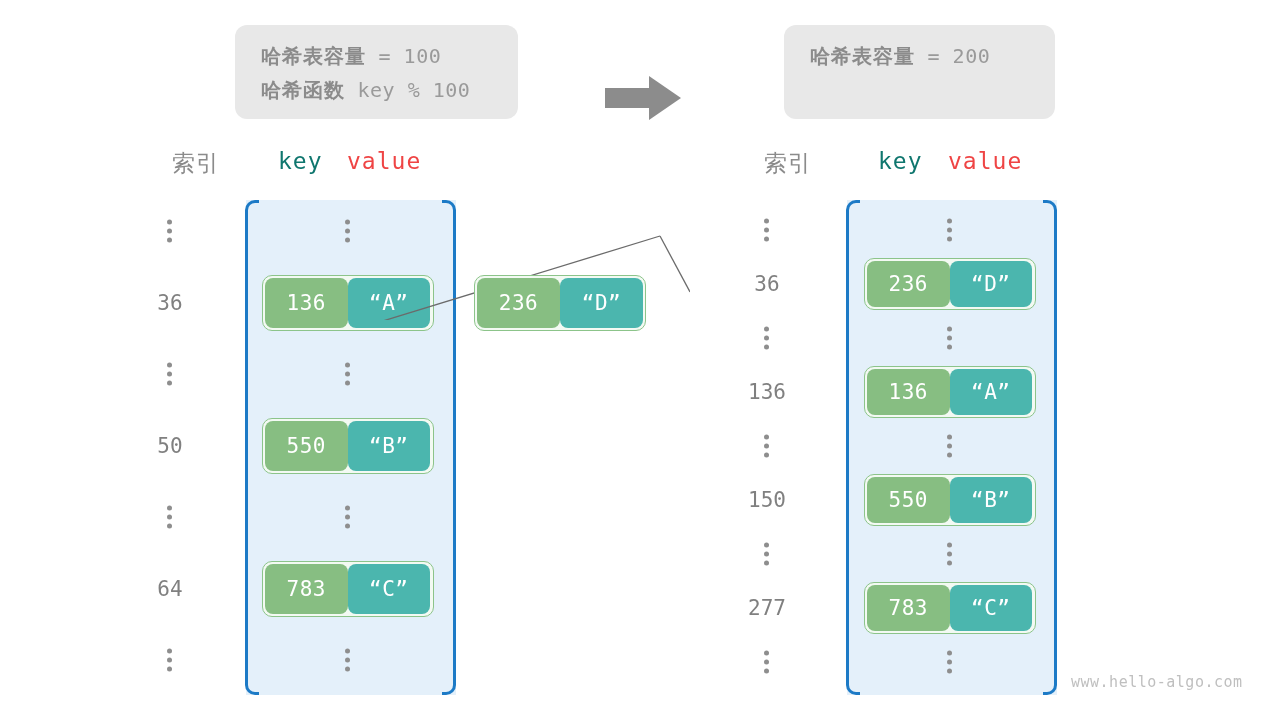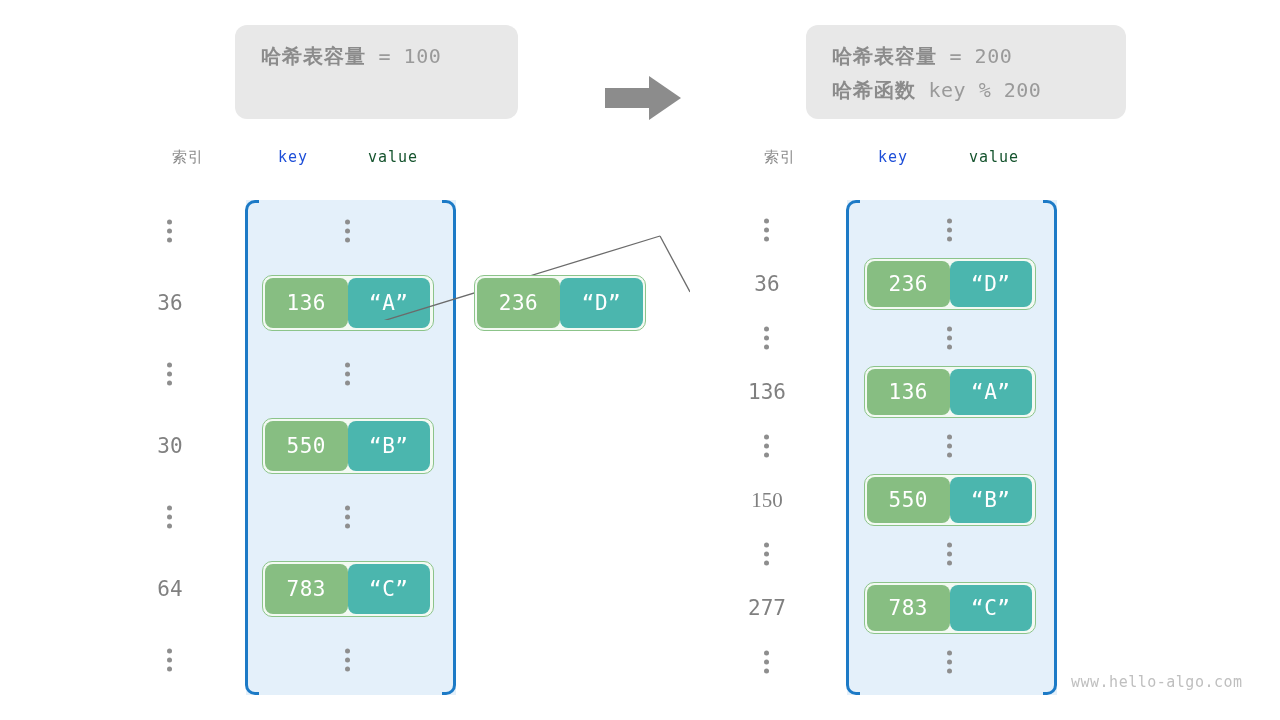--- a/index.html
+++ b/index.html
@@ -37,21 +37,21 @@
     white-space: pre;
     letter-spacing: 0.5px;
   }
   .info-line .cn {
     font-family: "DejaVu Sans", "Liberation Sans", sans-serif;
     font-weight: bold;
     color: #8b8b8b;
     letter-spacing: 1px;
   }
   #info-left  { left: 207px; top: 25px; width: 283px; height: 94px; margin-left: 28px; }
-  #info-right { left: 806px; top: 25px; width: 320px; height: 94px; }
+  #info-right { left: 784px; top: 25px; width: 271px; height: 94px; }
 
   
   #transform-label {
     position: absolute;
     left: 520px;
     top: 30px;
     width: 245px;
     text-align: center;
     font-size: 20px;
     font-weight: bold;
@@ -64,27 +64,27 @@
     left: 605px;
     top: 76px;
     width: 76px;
     height: 44px;
   }
 
   
   .col-header {
     position: absolute;
     font-family: "DejaVu Sans Mono", "Liberation Mono", monospace;
-    font-size: 15px;
+    font-size: 23px;
     white-space: pre;
     letter-spacing: 1px;
   }
   .hdr-index { color: #8b8b8b; font-family: "DejaVu Sans", "Liberation Sans", sans-serif; }
-  .hdr-key   { color: #1d4ed8; }
-  .hdr-value { color: #14532d; margin-left: 21px; }
+  .hdr-key   { color: #0f766e; }
+  .hdr-value { color: #ef4444; }
 
   
   .table-body {
     position: absolute;
     background: #e4f0fa;
     box-sizing: border-box;
   }
   .table-edge {
     position: absolute;
     width: 3px;
@@ -194,29 +194,29 @@
     white-space: pre;
   }
 </style>
 </head>
 <body>
 
 <div class="stage">
 
   <div class="info-box" id="info-left">
     <div class="info-line"><span class="cn">哈希表容量</span><span> = 100</span></div>
+    <div class="info-line"><span class="cn">哈希函数</span><span> key % 100</span></div>
   </div>
 
   <svg id="arrow-icon" viewBox="0 0 76 44">
     <polygon points="0,12 44,12 44,0 76,22 44,44 44,32 0,32" fill="#8c8c8c"></polygon>
   </svg>
 
   <div class="info-box" id="info-right">
     <div class="info-line"><span class="cn">哈希表容量</span><span> = 200</span></div>
-    <div class="info-line"><span class="cn">哈希函数</span><span> key % 200</span></div>
   </div>
 
   <div class="col-header hdr-index" style="left:172px; top:148px;">索引</div>
   <div class="col-header hdr-key" style="left:278px; top:148px;">key</div>
   <div class="col-header hdr-value" style="left:347px; top:148px;">value</div>
 
   <div class="col-header hdr-index" style="left:764px; top:148px;">索引</div>
   <div class="col-header hdr-key" style="left:878px; top:148px;">key</div>
   <div class="col-header hdr-value" style="left:948px; top:148px;">value</div>
 
@@ -255,21 +255,21 @@
       <div class="vdots" style="left: 170px; top: 374px;">
         <i></i>
         <i></i>
         <i></i>
       </div>
       <div class="vdots" style="left: 348px; top: 374px;">
         <i></i>
         <i></i>
         <i></i>
       </div>
-      <div class="index-label" style="left: 125px; top: 445.5px; width: 90px;">30</div>
+      <div class="index-label" style="left: 125px; top: 445.5px; width: 90px;">50</div>
       <div class="kv-pair" style="left: 262px; top: 445.5px; width: 172px; height: 56px;">
         <div class="kv-key" style="width: 82.5px;">550</div>
         <div class="kv-val" style="width: 82.5px;">“B”</div>
       </div>
       <div class="vdots" style="left: 170px; top: 517px;">
         <i></i>
         <i></i>
         <i></i>
       </div>
       <div class="vdots" style="left: 348px; top: 517px;">
@@ -327,21 +327,21 @@
       <div class="vdots" style="left: 767px; top: 446px;">
         <i></i>
         <i></i>
         <i></i>
       </div>
       <div class="vdots" style="left: 950px; top: 446px;">
         <i></i>
         <i></i>
         <i></i>
       </div>
-      <div class="index-label" style="left: 722px; top: 500px; width: 90px; font-family: Liberation Serif, serif;">150</div>
+      <div class="index-label" style="left: 722px; top: 500px; width: 90px;">150</div>
       <div class="kv-pair" style="left: 864px; top: 500px; width: 172px; height: 52px;">
         <div class="kv-key" style="width: 82.5px;">550</div>
         <div class="kv-val" style="width: 82.5px;">“B”</div>
       </div>
       <div class="vdots" style="left: 767px; top: 554px;">
         <i></i>
         <i></i>
         <i></i>
       </div>
       <div class="vdots" style="left: 950px; top: 554px;">

